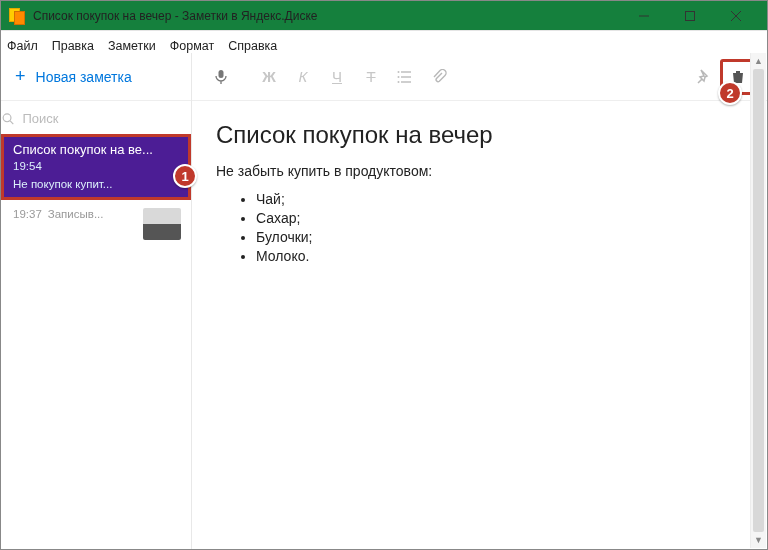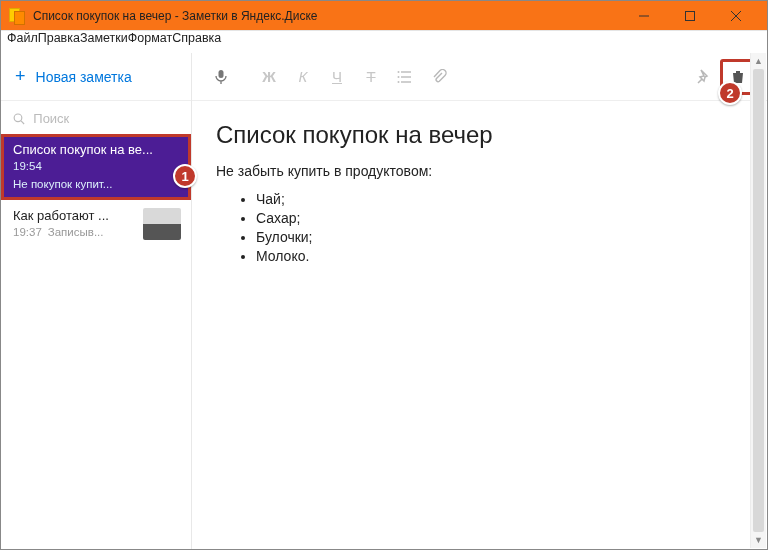--- a/index.html
+++ b/index.html
@@ -1,36 +1,36 @@
 <!DOCTYPE html>
 <html><head>
 <meta charset="utf-8">
 <style>
 * { box-sizing: border-box; margin: 0; padding: 0; font-family: Arial, "Segoe UI", sans-serif; }
 body { width: 768px; height: 550px; background: #fff; border: 1px solid #888; overflow: hidden; position: relative; }
 
-.titlebar { height: 30px; display: flex; align-items: center; padding: 0 8px; background: #f97316; border-bottom: 1px solid #e5e5e5; }
+.titlebar { height: 30px; display: flex; align-items: center; padding: 0 8px; background: #15803d; border-bottom: 1px solid #e5e5e5; }
 .titlebar .app-icon { width: 16px; height: 16px; margin-right: 8px; position: relative; }
 .titlebar .app-icon::before { content: ""; position: absolute; width: 9px; height: 12px; top: 0; left: 0; background: #ffcc00; border: 1px solid #e0a800; }
 .titlebar .app-icon::after { content: ""; position: absolute; width: 9px; height: 12px; top: 3px; left: 5px; background: #ff8a00; border: 1px solid #d27000; }
 .titlebar .title { font-size: 12px; color: #222; flex: 1; }
 .win-controls { display: flex; }
 .win-btn { width: 46px; height: 29px; display: flex; align-items: center; justify-content: center; color: #333; }
 .win-btn svg { width: 10px; height: 10px; }
 
-.menubar { height: 22px; display: flex; align-items: flex-start; padding: 0 6px; font-size: 12.5px; color: #222; }
+.menubar { height: 22px; display: flex; align-items: flex-end; padding: 0 6px; font-size: 12.5px; color: #222; gap: 14px; }
 .menubar span { cursor: default; }
 
 .workspace { display: flex; height: calc(100% - 52px); }
 
 .sidebar { width: 191px; border-right: 1px solid #e8e8e8; display: flex; flex-direction: column; }
 .new-note { height: 48px; display: flex; align-items: center; padding: 0 14px; color: #0077dd; font-size: 14px; border-bottom: 1px solid #eee; }
 .new-note .plus { font-size: 18px; margin-right: 10px; font-weight: 300; }
 
-.search-wrap { padding: 10px 12px 8px; display: flex; align-items: center; color: #aaa; }
+.search-wrap { padding: 10px 1px 8px; display: flex; align-items: center; color: #aaa; }
 .search-wrap svg { width: 14px; height: 14px; margin-right: 8px; fill: #bbb; }
 .search-wrap input { border: none; outline: none; font-size: 13px; color: #888; width: 100%; background: transparent; }
 .search-wrap input::placeholder { color: #bbb; }
 
 .note-list { flex: 1; overflow-y: auto; }
 .note-item { padding: 8px 10px 10px 12px; position: relative; display: block; font-size: 13px; }
 .note-item.selected { background: #4c1d95; color: #fff; outline: 3px solid #c0392b; outline-offset: -3px; }
 .note-item .n-title { font-size: 13px; margin-bottom: 3px; white-space: nowrap; overflow: hidden; text-overflow: ellipsis; }
 .note-item .n-meta { font-size: 11.5px; display: flex; gap: 6px; white-space: nowrap; overflow: hidden; text-overflow: ellipsis; }
 .note-item.selected .n-meta { color: #dceffb; flex-direction: column; }
@@ -122,21 +122,20 @@
     <div class="note-list">
       <div class="note-item selected">
         <div class="n-title">Список покупок на ве...</div>
         <div class="n-meta">
           <span class="n-time">19:54</span>
           <span class="n-preview">Не покупок купит...</span>
         </div>
       </div>
       <div class="note-item plain">
         <div class="thumb"></div>
-        <div class="n-title" style="padding-right:44px;">Как работают ...</div>
         <div class="n-meta">
           <span class="n-time">19:37</span>
           <span class="n-preview">Записыв...</span>
         </div>
       </div>
     </div>
   </div>
 
   <div class="main">
     <div class="toolbar">

